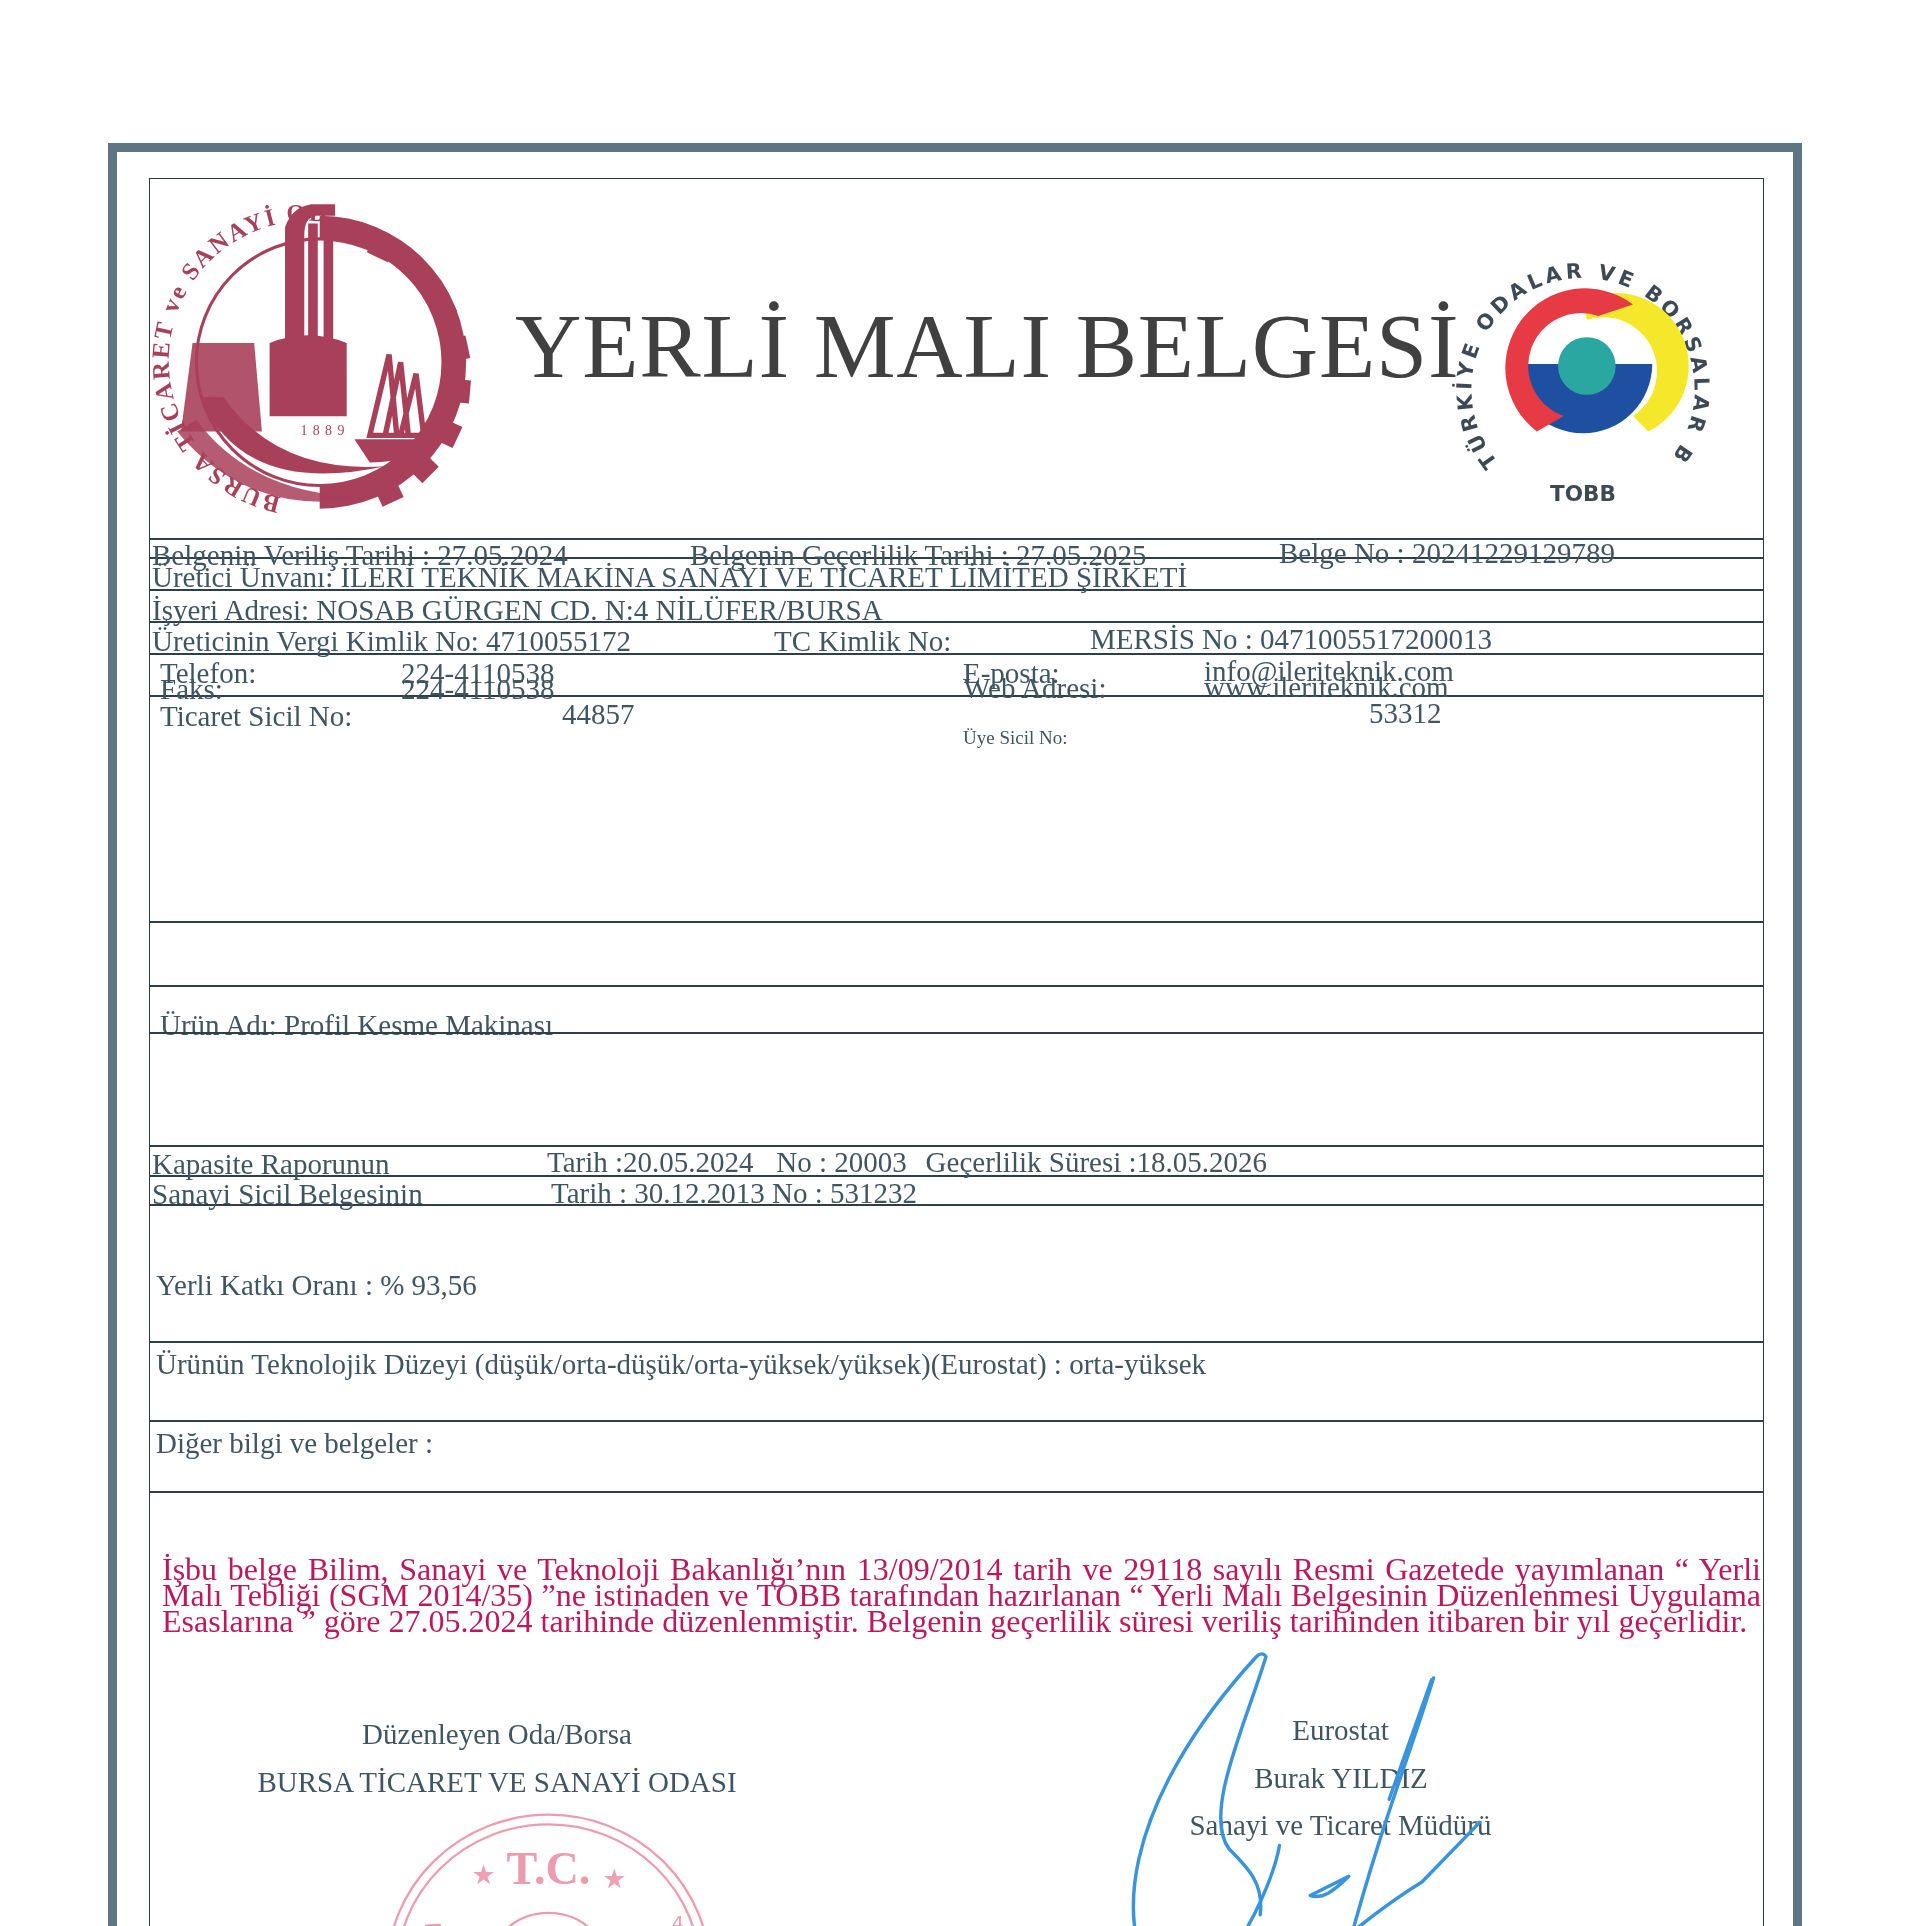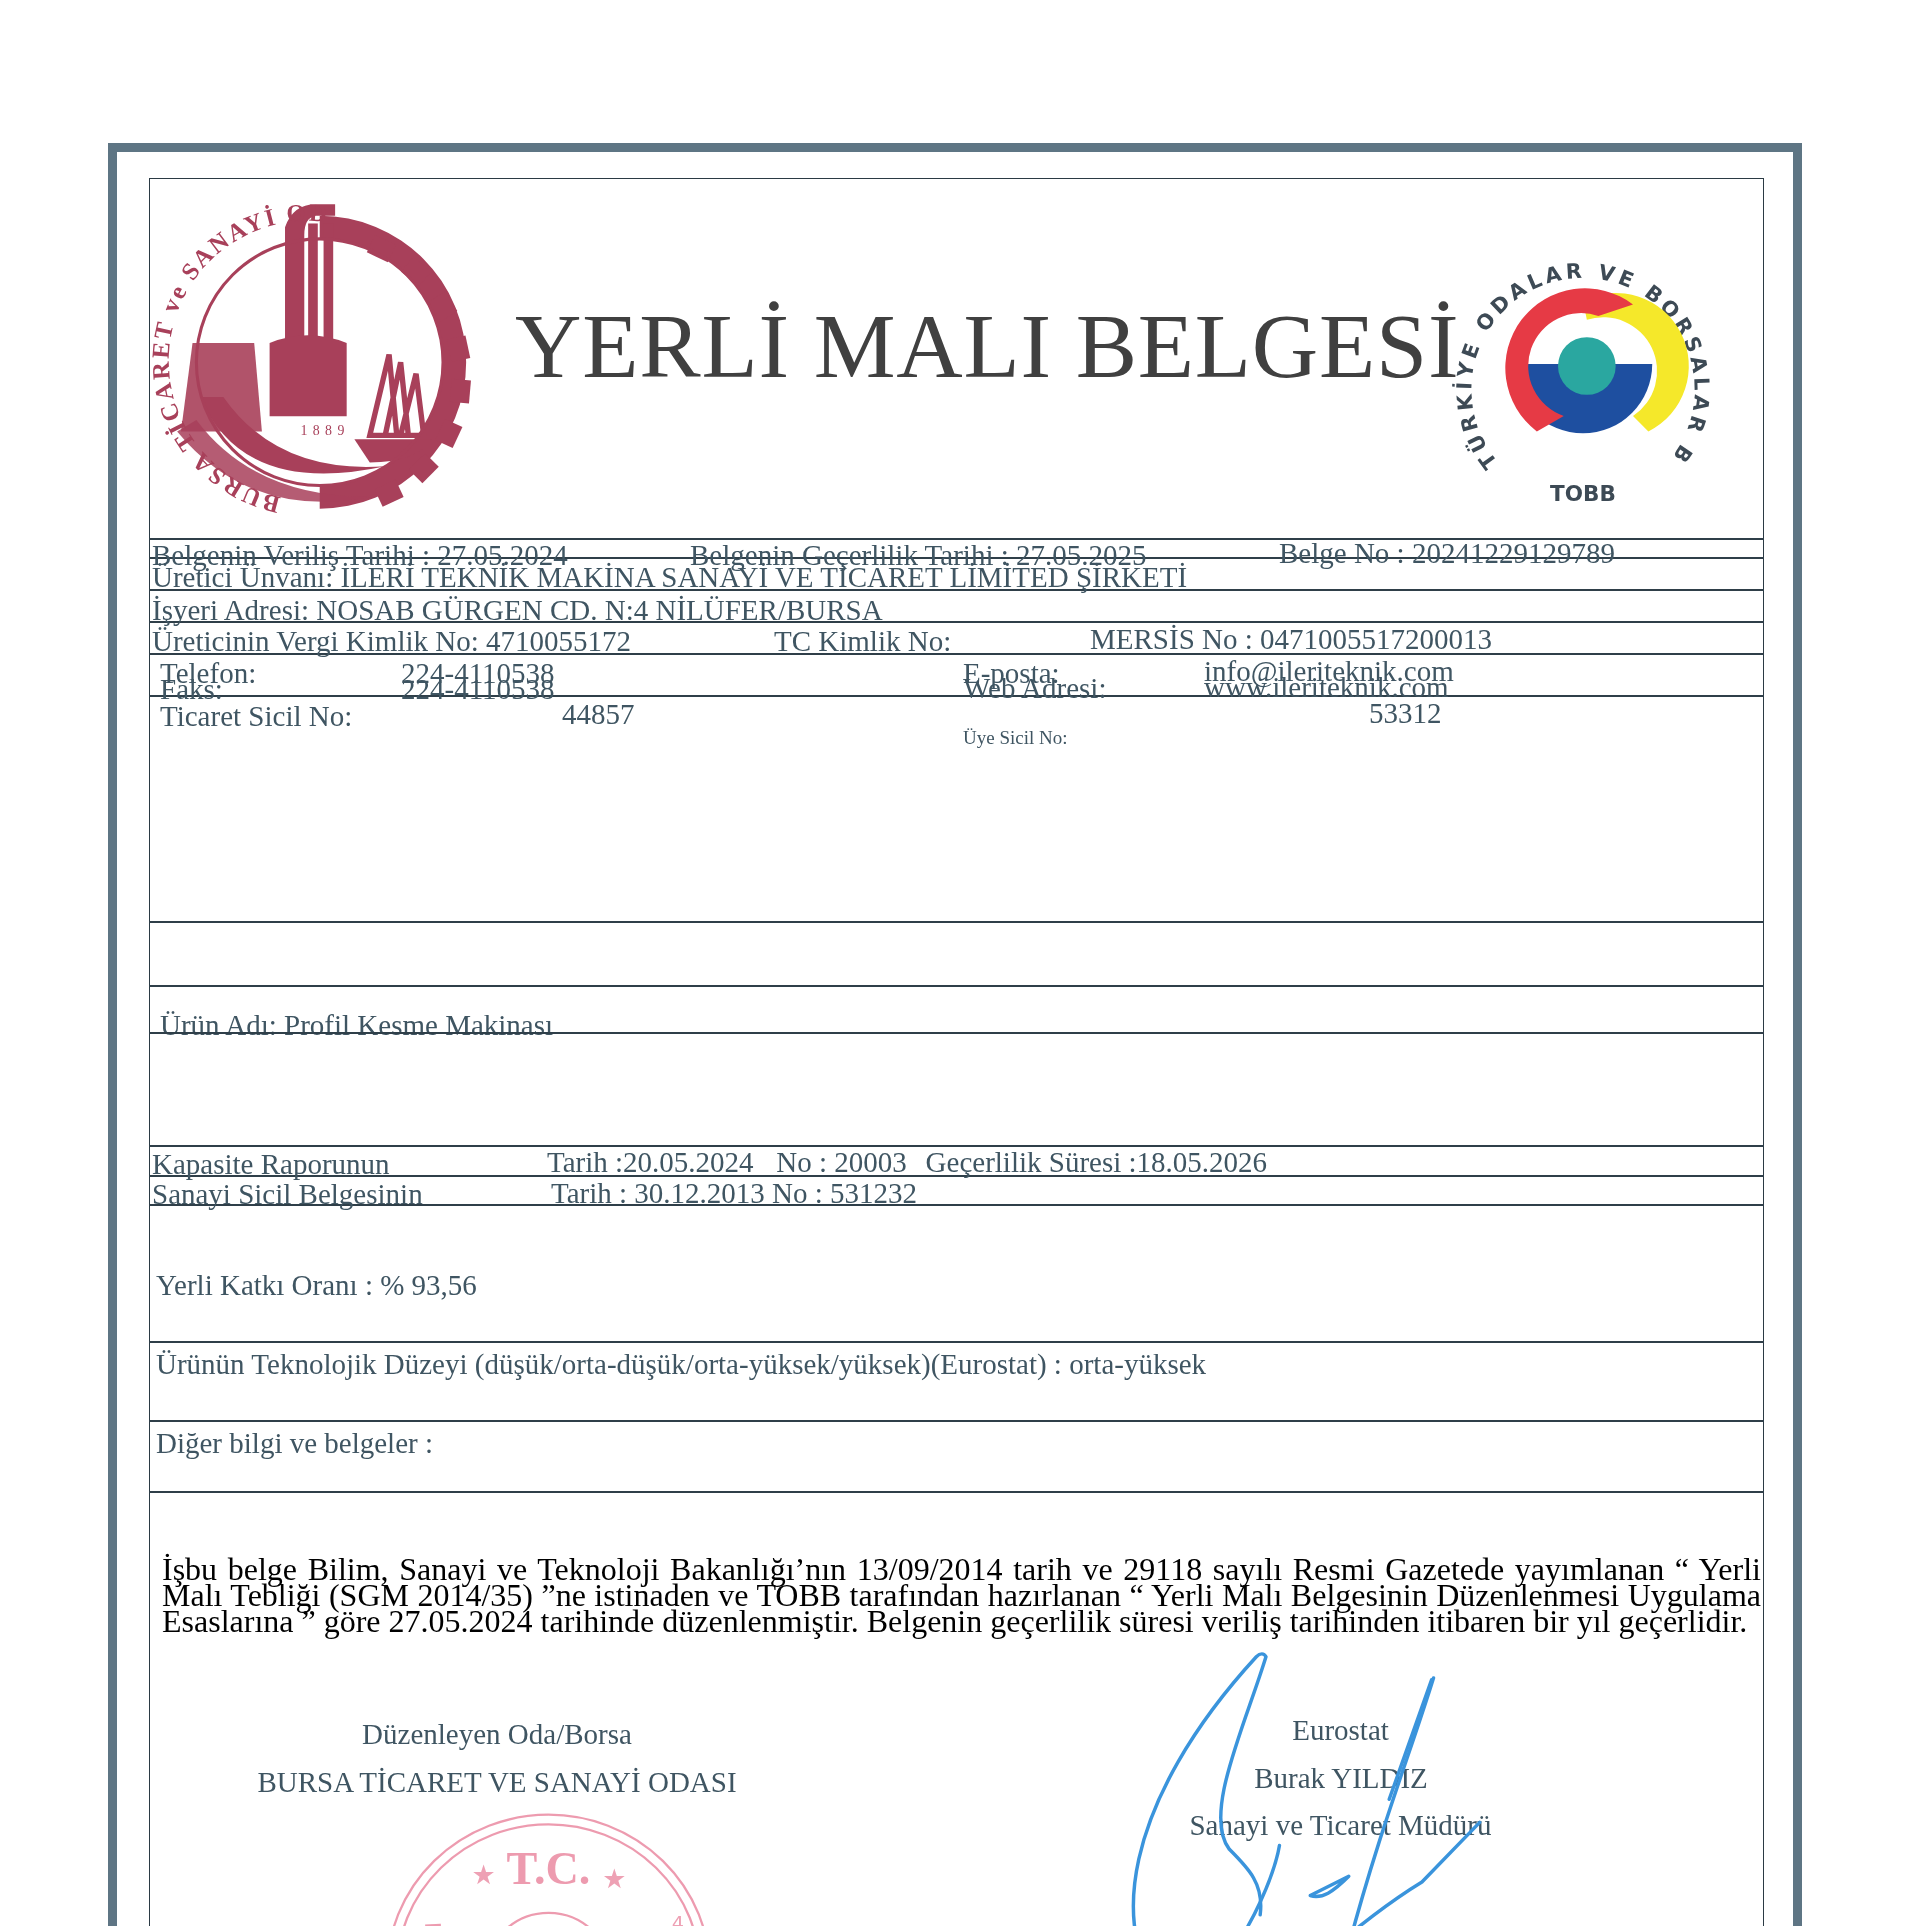--- a/index.html
+++ b/index.html
@@ -7,21 +7,21 @@
            font-family: "Liberation Serif", "DejaVu Serif", serif; color: #3f5562; }
     .outer-frame { position: absolute; left: 108px; top: 143px; width: 1694px; height: 2435px;
                    box-sizing: border-box; border: 9.2px solid #5e7584; }
     .inner-box { position: absolute; left: 149px; top: 178px; width: 1615px; height: 1857px;
                  box-sizing: border-box; border: 1.2px solid #2b3a44; }
     .hline { position: absolute; left: 149px; width: 1615px; height: 1.5px; background: #2f3f49; }
     .txt { position: absolute; font-size: 32px; line-height: 1; white-space: nowrap; color: #3f5562; }
     .title { position: absolute; left: 515px; top: 300px; font-size: 92px; line-height: 1;
              letter-spacing: 0.8px; color: #404040; white-space: nowrap; }
     .para { position: absolute; left: 162px; top: 1556px; width: 1599px; font-size: 32px; line-height: 26px;
-            text-align: justify; text-align-last: left; color: #000000; }
+            text-align: justify; text-align-last: left; color: #be185d; }
     .center { text-align: center; }
     svg { position: absolute; overflow: visible; }
   </style>
 </head>
 <body>
 
 <div class="outer-frame" data-name="outer-frame"></div>
 <div class="inner-box" data-name="document-box"></div>
 
 <div class="hline" style="top:538px" data-name="row-divider"></div>

